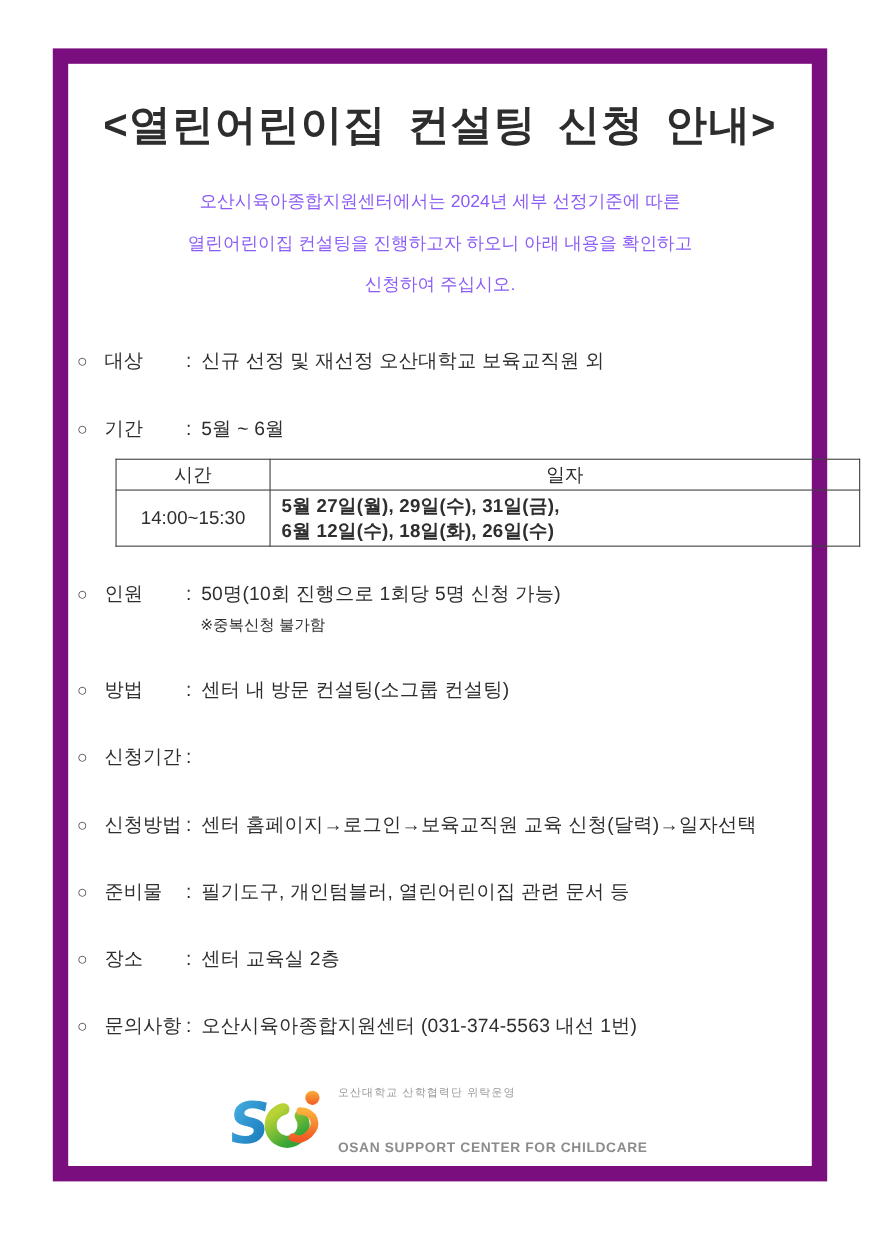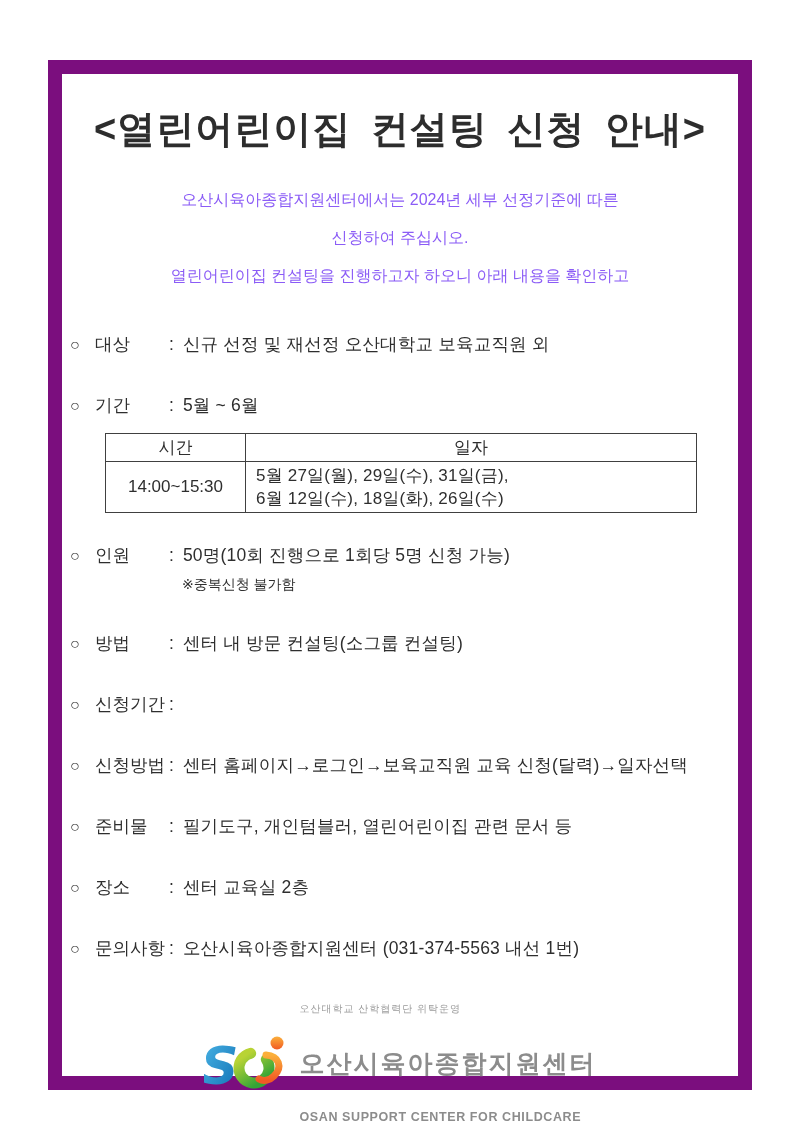--- a/index.html
+++ b/index.html
@@ -3,21 +3,21 @@
 <meta charset="utf-8">
 <style>
   * { margin:0; padding:0; box-sizing:border-box; }
   html,body { background:#ffffff; }
   body {
     width:800px; height:1132px; position:relative;
     font-family:"Liberation Sans","DejaVu Sans",sans-serif;
     color:#2e2e2e;
   }
   .frame {
-    position:absolute; left:48px; top:60px; width:704px; height:1030px;
+    position:absolute; left:48px; top:44px; width:704px; height:1030px;
     border:14px solid #7b0e7e; background:#ffffff;
   }
   .content { padding:30px 8px 0 8px; height:100%; }
 
   .doc-title {
     text-align:center; font-size:38px; font-weight:bold; color:#2d2d2d;
     letter-spacing:1px; word-spacing:8px; white-space:nowrap;
   }
   .intro { margin-top:26px; text-align:center; font-size:16px; line-height:38px; color:#8b5cf6; }
 
@@ -29,30 +29,30 @@
   .label {
     display:inline-block; width:65px; flex:0 0 auto;
     text-align:justify; text-align-last:justify;
   }
   .colon { margin:0 9px 0 9px; flex:0 0 auto; }
   .item-content { flex:0 0 auto; letter-spacing:0.2px; }
   .note { margin:9px 0 0 112px; font-size:14px; color:#2e2e2e; }
 
   .schedule { margin:16px 0 0 35px; }
   table.sched {
-    border-collapse:collapse; width:592px; font-size:17px; color:#2e2e2e;
+    border-collapse:collapse; width:677px; font-size:17px; color:#2e2e2e;
     table-layout:fixed;
   }
   table.sched th, table.sched td { border:1px solid #404040; }
   table.sched th {
     height:28px; font-weight:normal; text-align:center; vertical-align:middle;
   }
   col.c-time { width:140px; }
   td.time { text-align:center; vertical-align:middle; height:50px; }
-  td.dates { padding:2px 0 2px 10px; vertical-align:middle; }
+  td.dates { padding:2px 0 2px 10px; vertical-align:middle;font-weight:bold; }
   td.dates div { line-height:23px; letter-spacing:0.2px; }
 
   .item-after-table { margin-top:30px; }
 
   .logo {
     margin-top:42px; display:flex; justify-content:center; align-items:center;
   }
   .logo-mark { width:88px; height:58px; flex:0 0 auto; margin-right:8px; }
   .logo-text { display:flex; flex-direction:column;gap:32px; }
   .logo-tagline { font-size:10px; color:#9a9a9a; letter-spacing:1px; margin-bottom:2px; }
@@ -68,22 +68,22 @@
 </head>
 <body>
 
 <div class="frame">
   <div class="content">
 
     <h1 class="doc-title">&lt;열린어린이집 컨설팅 신청 안내&gt;</h1>
 
     <div class="intro">
       <div>오산시육아종합지원센터에서는 2024년 세부 선정기준에 따른</div>
+      <div>열린어린이집 컨설팅을 진행하고자 하오니 아래 내용을 확인하고</div>
       <div>신청하여 주십시오.</div>
-      <div>열린어린이집 컨설팅을 진행하고자 하오니 아래 내용을 확인하고</div>
     </div>
 
     <div class="item">
       <span class="bullet">○</span>
       <span class="label">대상</span>
       <span class="colon">:</span>
       <span class="item-content">신규 선정 및 재선정 오산대학교 보육교직원 외</span>
     </div>
 
     <div class="item">
@@ -182,19 +182,18 @@
               <stop offset="1" stop-color="#f15a24"></stop>
           </linearGradient>
         </defs>
         <text x="-3" y="50" font-size="52" font-weight="bold" font-style="italic" font-family="DejaVu Sans, sans-serif" fill="url(#gB)">S</text>
         <circle cx="50" cy="34" r="15" fill="none" stroke="url(#gG)" stroke-width="11" stroke-linecap="round" stroke-dasharray="76 18.2" transform="rotate(-35 50 34)"></circle>
         <path d="M 62,21 C 75,22 79,33 70,42 C 66,46 60,48 55,45" fill="none" stroke="url(#gO)" stroke-width="7" stroke-linecap="round"></path>
         <circle cx="73" cy="9" r="6.5" fill="url(#gO)"></circle>
       </svg>
       <div class="logo-text">
         <div class="logo-tagline">오산대학교 산학협력단 위탁운영</div>
-        <div class="logo-kr">오산시육아종합지원센터</div>
         <div class="logo-en">OSAN SUPPORT CENTER FOR CHILDCARE</div>
       </div>
     </div>
 
   </div>
 </div>
 
 </body></html>

